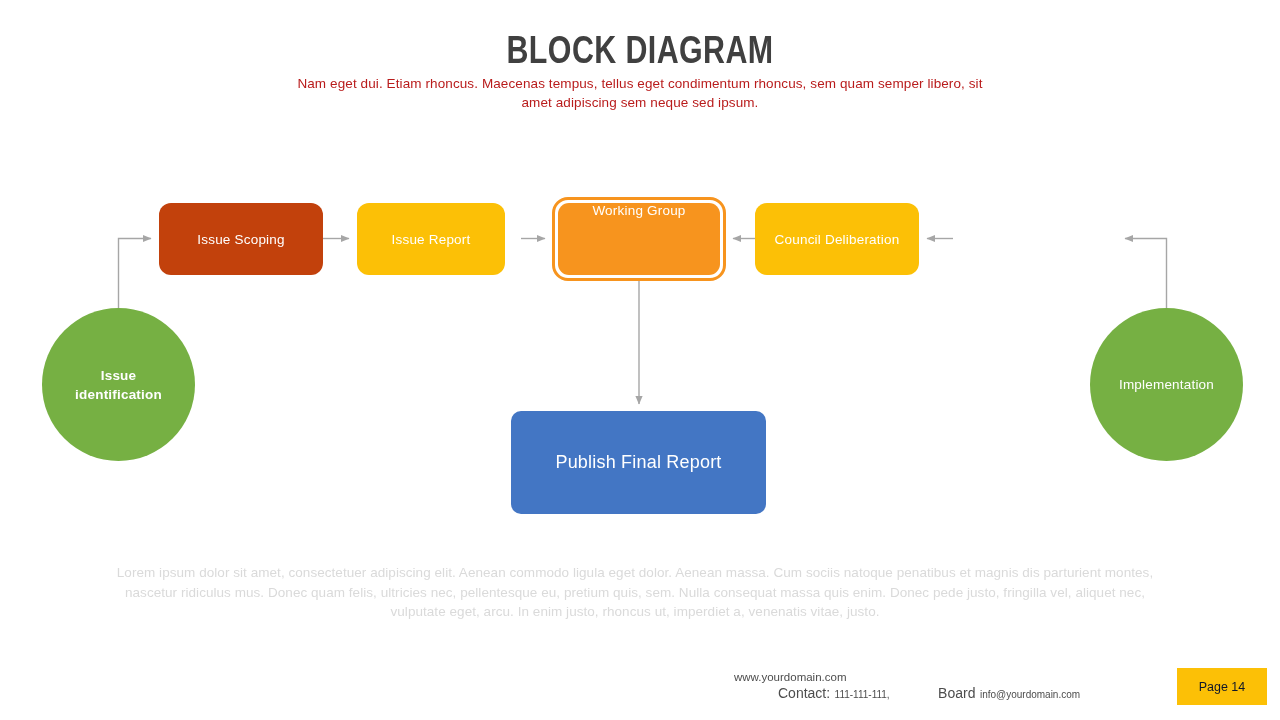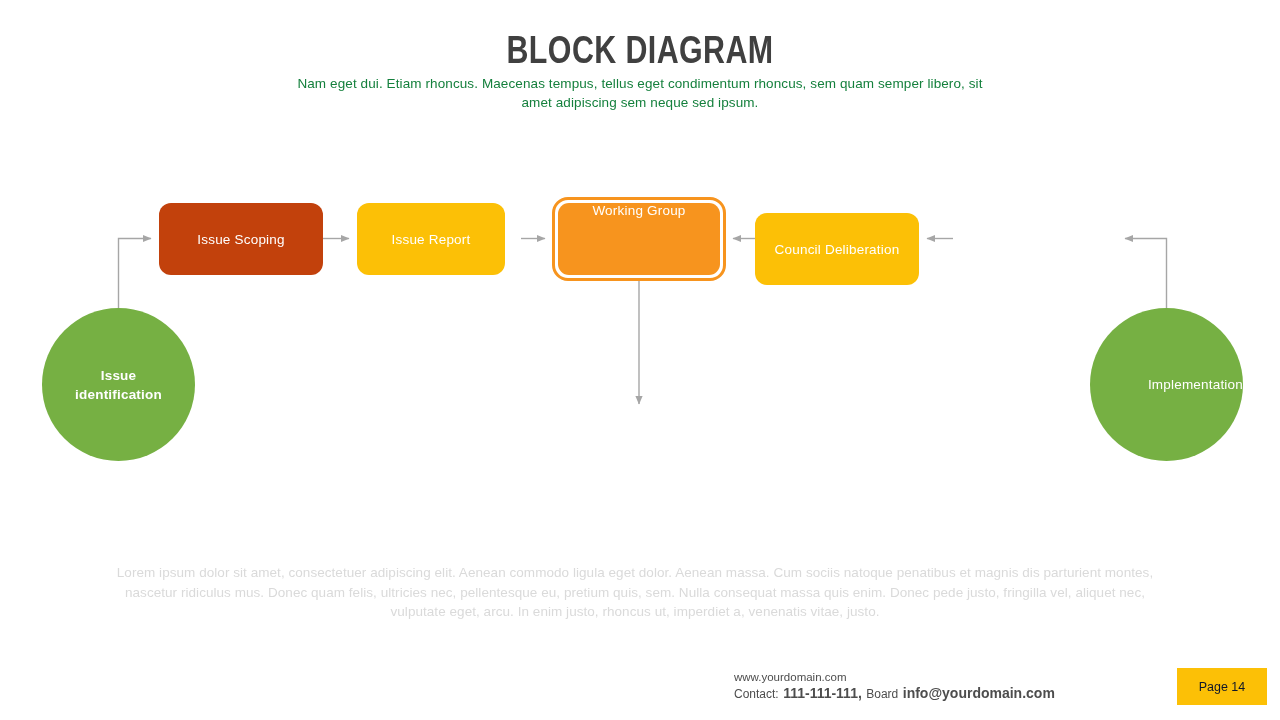--- a/index.html
+++ b/index.html
@@ -35,21 +35,21 @@
     white-space: nowrap;
   }
   .slide-subtitle {
     position: absolute;
     top: 74px;
     left: 290px;
     width: 700px;
     text-align: center;
     font-size: 13.5px;
     line-height: 19px;
-    color: #15803d;
+    color: #b91c1c;
     letter-spacing: 0.1px;
   }
 
   
   .stage {
     position: absolute;
     left: 0;
     top: 0;
     width: 1280px;
     height: 720px;
@@ -102,21 +102,20 @@
     display: flex;
     justify-content: center;
     color: #ffffff;
     font-size: 13.5px;
     letter-spacing: 0.2px;
     box-sizing: border-box;
   }
   .box-council {
     left: 755px; top: 203px; width: 164px; height: 72px;
     background: #fcc006;
-    margin-top: 10px;
   }
   .box-board-vote {
     left: 953px; top: 203px; width: 164px; height: 72px;
     background: #fb4a5e;
   }
   .box-publish {
     left: 511px; top: 411px; width: 255px; height: 103px;
     background: #4376c4;
     border-radius: 10px;
     font-size: 18px;
@@ -138,21 +137,20 @@
     letter-spacing: 0.2px;
     box-sizing: border-box;
   }
   .circle-issue-id {
     left: 42px; top: 308px; width: 153px; height: 153px;
     font-weight: bold;
   }
   .circle-implementation {
     left: 1090px; top: 308px; width: 153px; height: 153px;
     font-weight: normal;
-    justify-content: flex-end;
   }
 
   
   .body-paragraph {
     position: absolute;
     left: 96px;
     top: 563px;
     width: 1078px;
     font-size: 13.5px;
     line-height: 19.5px;
@@ -173,27 +171,27 @@
   .footer-line-1 {
     font-size: 11.5px;
     line-height: 15px;
     color: #4d4d4d;
   }
   .footer-line-2 {
     line-height: 15px;
     white-space: nowrap;
   }
   .footer-label {
-    font-size: 12px;
-    color: #4d4d4d;
-  }
-  .footer-small {
     font-size: 14px;
     color: #4d4d4d;
-    font-weight: bold;
+    margin-left: 44px;
+  }
+  .footer-small {
+    font-size: 10px;
+    color: #4d4d4d;
   }
   .page-badge {
     position: absolute;
     left: 1177px;
     top: 668px;
     width: 90px;
     height: 37px;
     background: #fcc006;
     display: flex;
     align-items: center;
@@ -256,20 +254,23 @@
 
   <div class="node-box box-council">
     <span>Council Deliberation</span>
   </div>
 
 
   <div class="node-circle circle-implementation">
     <span>Implementation</span>
   </div>
 
+  <div class="node-box box-publish">
+    <span>Publish Final Report</span>
+  </div>
 
 </div>
 
 <div class="body-paragraph">Lorem ipsum dolor sit amet, consectetuer adipiscing elit. Aenean commodo  ligula eget dolor. Aenean massa. Cum sociis natoque penatibus et magnis dis parturient montes, nascetur ridiculus mus. Donec quam felis, ultricies nec, pellentesque eu, pretium  quis, sem. Nulla consequat massa quis enim. Donec pede justo, fringilla vel, aliquet nec, vulputate eget, arcu. In enim justo, rhoncus ut, imperdiet a, venenatis vitae, justo.</div>
 
 <div class="footer-contact">
   <div class="footer-line-1">www.yourdomain.com</div>
   <div class="footer-line-2">
     <span class="footer-label">Contact:</span>
     <span class="footer-small">111-111-111,</span>

